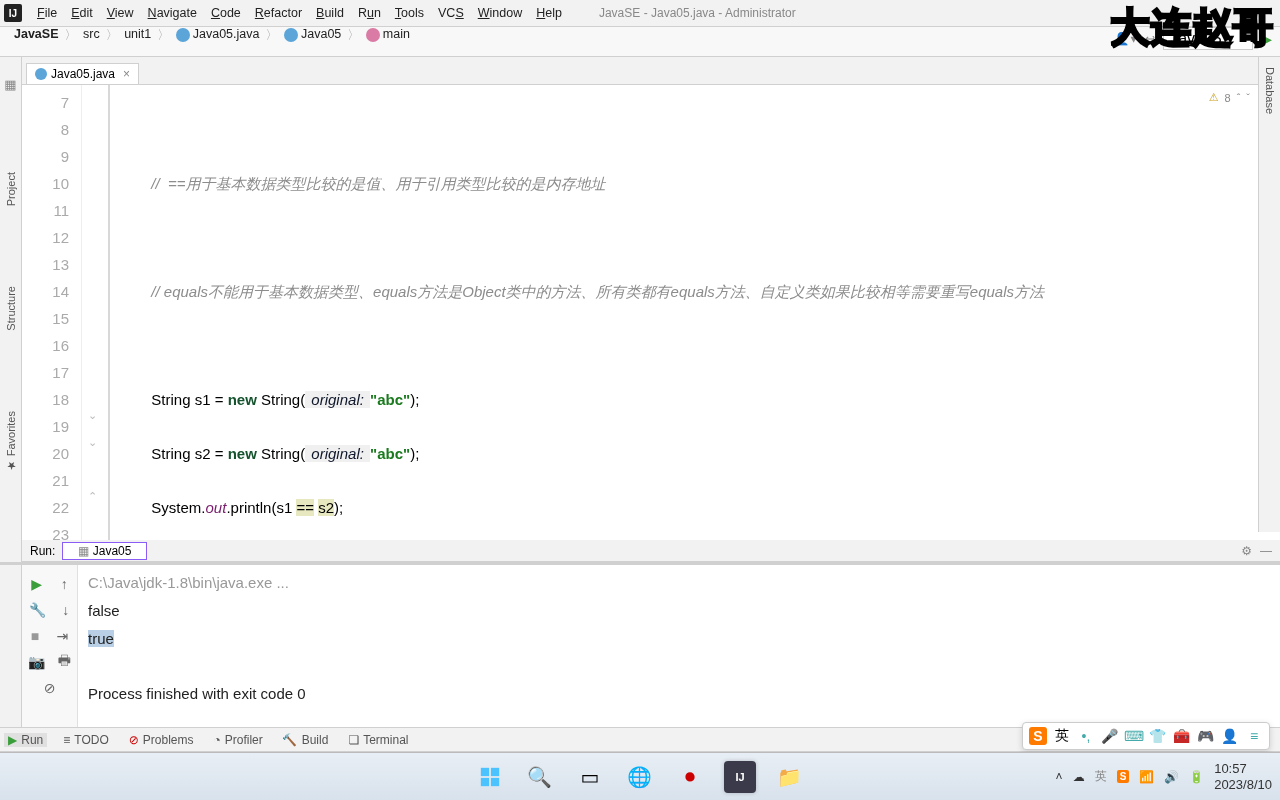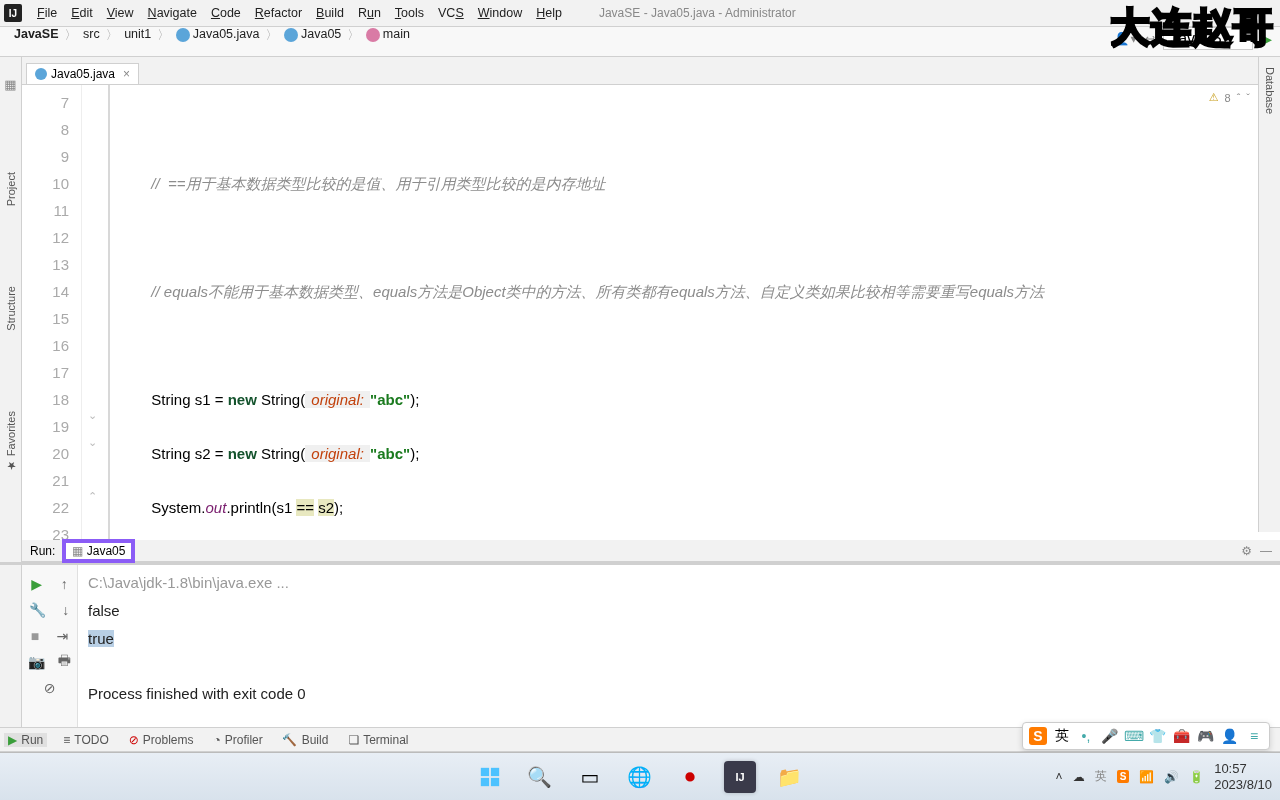--- a/index.html
+++ b/index.html
@@ -34,21 +34,21 @@
 .code { flex: 1; background: #fff; display: flex; font-family: "JetBrains Mono", Consolas, monospace; font-size: 15px; position: relative; overflow: hidden; }
 .gutter { width: 60px; text-align: right; color: #aaa; padding: 4px 12px 4px 4px; border-right: 1px solid #eee; line-height: 27px; user-select: none; background: #fff; }
 .foldg { width: 28px; border-right: 2px solid #d8d8d8; background: #fff; position: relative; }
 .foldmark { position: absolute; left: 6px; color: #bbb; font-size: 11px; }
 .lines { flex: 1; padding: 4px 0; line-height: 27px; white-space: pre; }
 .lines .ln { padding-left: 8px; height: 27px; }
 .cm { color: #8c8c8c; font-style: italic; }
 .kw { color: #14532d; font-weight: bold; }
 .str { color: #1a7a1e; font-weight: bold; }
 .fld { color: #7a1e6e; font-style: italic; }
-.hint { background: #f0f0f0; color: #c2410c; font-style: italic; padding: 0 2px; border-radius: 0; }
+.hint { background: #f0f0f0; color: #0f172a; font-style: italic; padding: 0 2px; border-radius: 0; }
 .boxhl { background: #e8e8c0; }
 
 .minimap { position: absolute; right: 4px; top: 4px; width: 12px; }
 .minimap .m { height: 3px; background: #f0b020; margin-bottom: 60px; }
 .warnbadge { position: absolute; right: 30px; top: 6px; font-size: 11px; color: #888; display: flex; gap: 6px; align-items: center; }
 .warnbadge .wi { color: #c9a020; }
 
 .runpanel { height: 165px; border-top: 3px solid #d0d0d0; display: flex; background: #fff; }
 .runhead { position: absolute; left: 22px; height: 22px; font-size: 12px; display: flex; align-items: center; padding: 0 8px; background: #f2f2f2; width: calc(100% - 22px); border-bottom: 1px solid #d0d0d0; margin-top: -22px; }
 .runhead .rh-right { margin-left: auto; display: flex; gap: 8px; color: #888; }
@@ -180,21 +180,21 @@
   </div>
 
   <div class="sideright">
     <span class="lbl">Database</span>
   </div>
 </div>
 
 <div style="position:relative">
 <div class="runhead">
   <span>Run:</span>&nbsp;&nbsp;
-  <span style="border:4px solid #8b5cf6;padding:1px 6px;background:#fff">
+  <span style="border:1px solid #8b5cf6;padding:1px 15px;background:#fff">
     <span style="color:#888">▦</span> <span>Java05</span>
   </span>
   <div class="rh-right">
     <span>⚙</span>
     <span>—</span>
   </div>
 </div>
 </div>
 
 <div class="runpanel">

